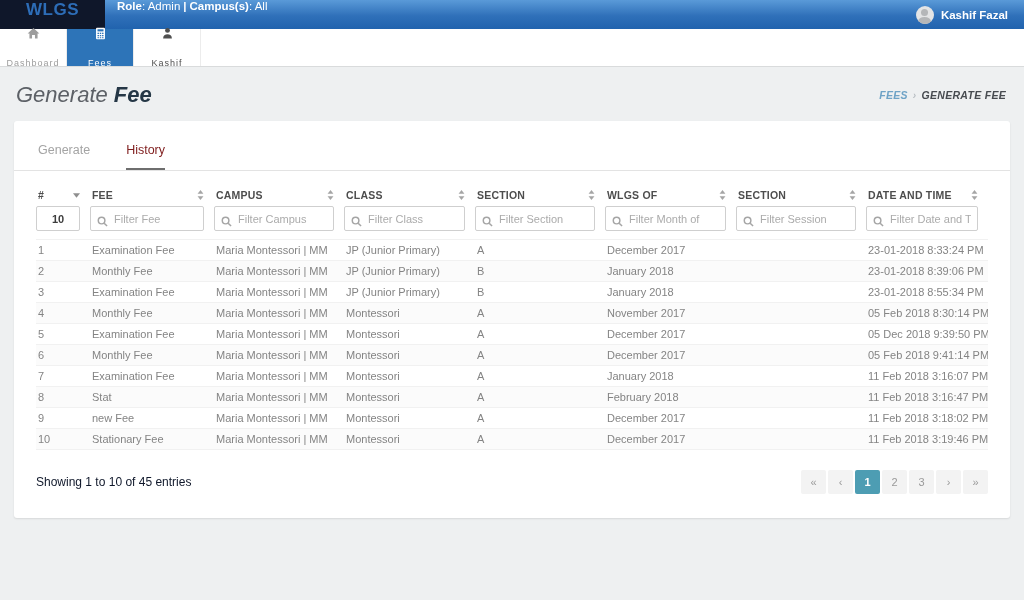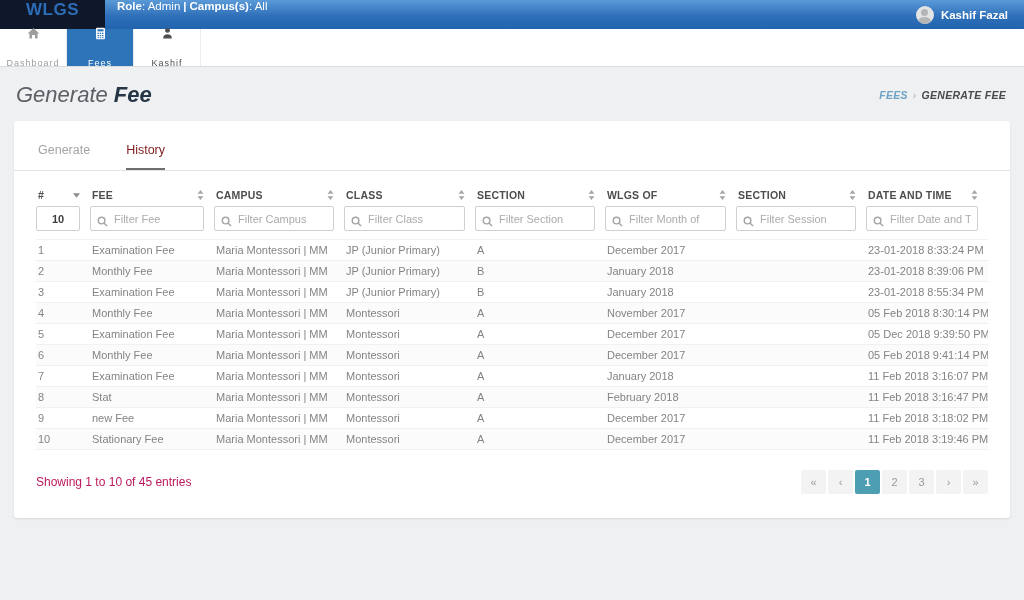--- a/index.html
+++ b/index.html
@@ -71,21 +71,21 @@
     padding:0 6px 0 23px; outline:none; background:#fff;
   }
   input.filter-input::placeholder { color:#ababab; }
   input.page-size-input { width:44px; padding:0; text-align:center; font-weight:bold; color:#3d3d3d; }
   tbody.data td { font-size:11px; color:#848484; padding:4px 6px 4px 2px; border-top:1px solid #f1f1f1; white-space:nowrap; overflow:hidden; }
   tbody.data tr:nth-child(even) td { background:#fbfbfb; }
   tbody.data tr:last-child td { border-bottom:1px solid #f1f1f1; }
 
   
   .card-footer { display:flex; justify-content:space-between; align-items:center; padding:20px 22px 10px; }
-  .showing { color:#be185d; font-size:12px; }
+  .showing { color:#0f172a; font-size:12px; }
   .pagination { display:flex; gap:2px; }
   .page-btn {
     min-width:25px; height:24px; padding:0 7px;
     display:flex; align-items:center; justify-content:center;
     background:#f3f3f3; color:#9a9a9a; font-size:11px; border-radius:2px; cursor:pointer;
   }
   .page-btn.active { background:#4d9db3; color:#fff; font-weight:bold; }
 </style>
 </head>
 <body>

